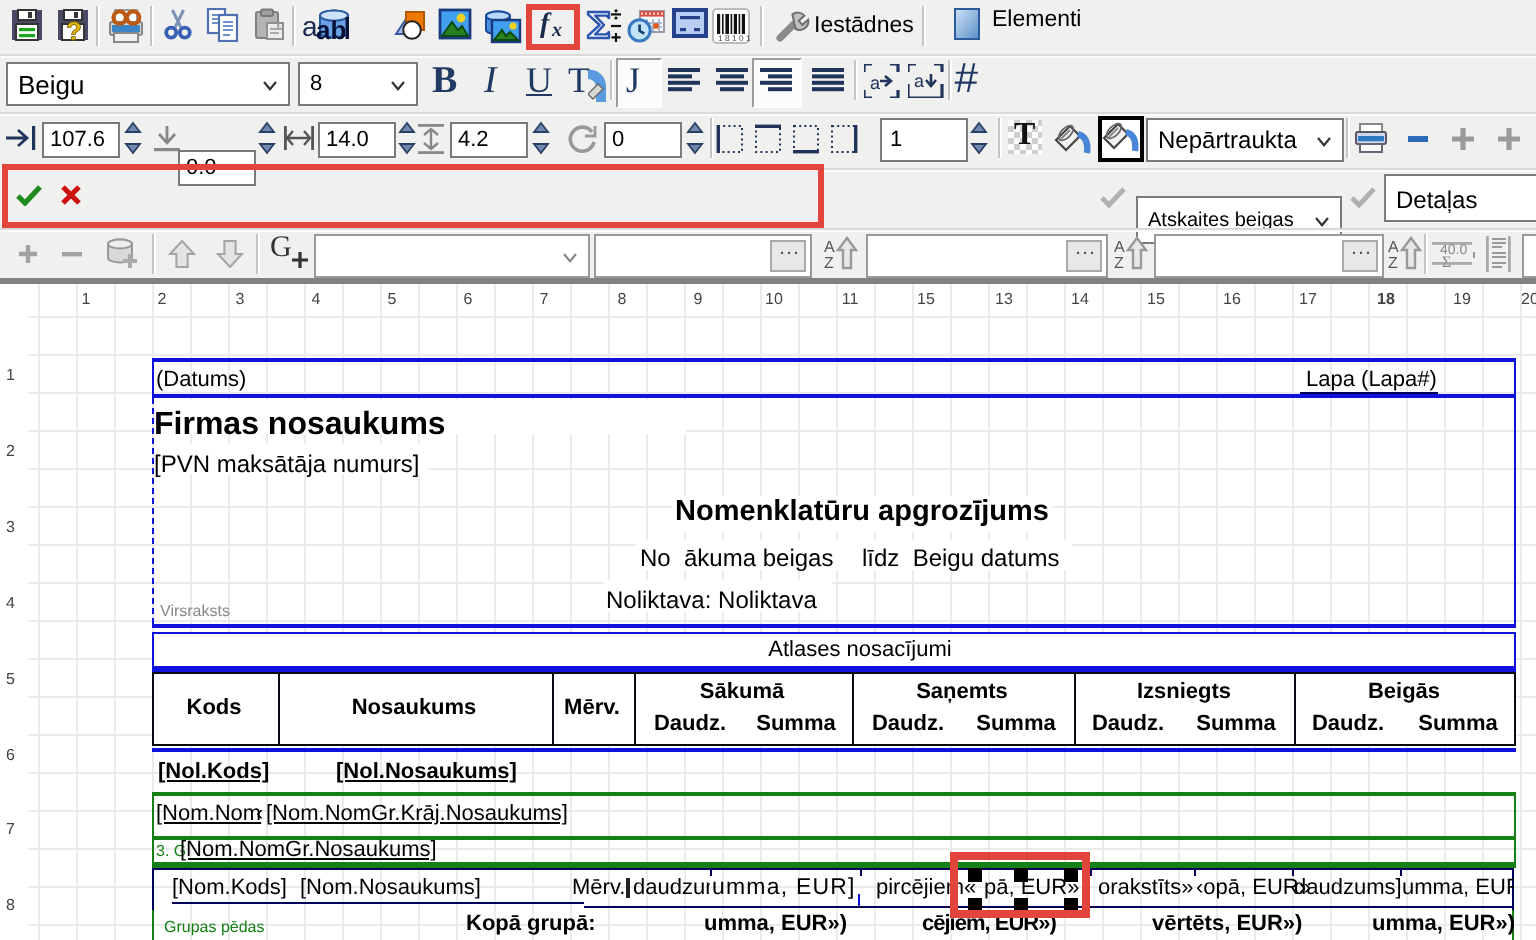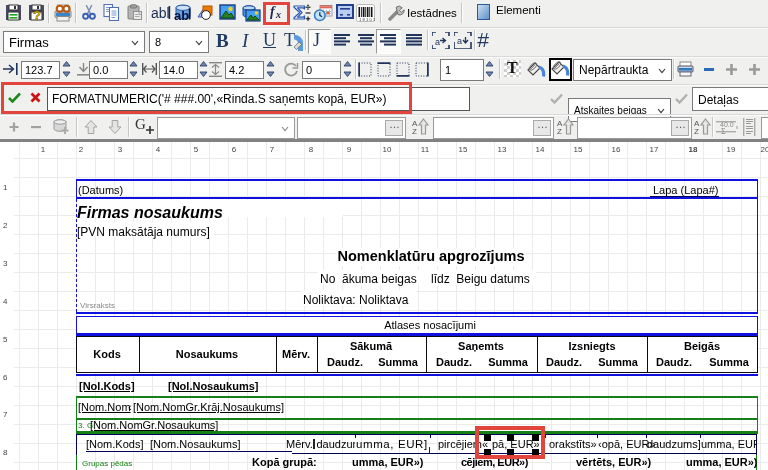--- a/index.html
+++ b/index.html
@@ -91,21 +91,21 @@
           <path d="M9 10.5h3.5M9 12.5h4.5" stroke="#a8a8a8"></path>
         </svg>
       </div>
  <div class="sep1" style="left:146px;"></div>
  <div class="ic" style="left:151px;">
         <svg width="20" height="18">
           <text x="0" y="14" font-family="Liberation Sans" font-size="14" fill="#1a2a55">abl</text>
           <rect x="17.6" y="2" width="1.6" height="13" fill="#1a2a55"></rect>
         </svg>
       </div>
- <div class="ic" style="left:173px;text-align:right;">
+ <div class="ic" style="left:157px;text-align:right;">
         <svg width="19" height="17">
   <path d="M3 3.8 a7 2.6 0 0 1 14 0 v8.4 a7 2.6 0 0 1 -14 0 z" fill="#6aa2e4" stroke="#2a5aa0"></path>
           <ellipse cx="10" cy="3.8" rx="7" ry="2.6" fill="#cce2f8" stroke="#2a5aa0"></ellipse>
   <text x="1" y="15.5" font-family="Liberation Sans" font-size="13" font-weight="bold" fill="#06123a">ab</text>
           <rect x="15.8" y="4.5" width="1.7" height="11" fill="#06123a"></rect>
         </svg>
       </div>
  <div class="ic" style="left:196px;">
         <svg width="19" height="17">
   <path d="M2 13 L8 4 L10 13 Z" fill="#a8c0e8" stroke="#3858a8"></path>
@@ -201,21 +201,21 @@
           </defs>
           <rect x="0.5" y="0.5" width="12" height="15" fill="url(#bsq)" stroke="#2a5a9a"></rect>
         </svg>
       </div>
  <div class="txt" style="left:496px;top:4px;font-size:11.5px;color:#000;">Elementi</div>
 </div>
 
 <div id="row2" class="ab" style="left:0;top:27px;width:768px;height:29px;">
  <div class="rowline" style="top:0;"></div>
  <div class="field combo" style="left:3px;top:4px;width:140px;height:20px;">
-   <div class="txt" style="left:5px;top:3px;font-size:13px;">Firmas</div>
+   <div class="txt" style="left:5px;top:3px;font-size:13px;">Beigu</div>
    <svg class="chev" viewBox="0 0 8 8">
           <path d="M1 2 L4 5.6 L7 2" fill="none" stroke="#333" stroke-width="1.1"></path>
         </svg>
  </div>
  <div class="field combo" style="left:149px;top:4px;width:58px;height:20px;">
    <div class="txt" style="left:5px;top:4px;font-size:11px;">8</div>
    <svg class="chev" viewBox="0 0 8 8">
           <path d="M1 2 L4 5.6 L7 2" fill="none" stroke="#333" stroke-width="1.1"></path>
         </svg>
  </div>
@@ -278,31 +278,31 @@
  <div class="txt navy" style="left:477px;top:1px;font-size:21px;font-style:italic;">#</div>
 </div>
 
 <div id="row3" class="ab" style="left:0;top:56px;width:768px;height:28px;">
  <div class="rowline" style="top:0;"></div>
  <svg class="ab" style="left:3px;top:7px;" width="16" height="12">
         <path d="M0 6 h10 m-4 -4 l4.5 4 -4.5 4" fill="none" stroke="#21355c" stroke-width="1.4"></path>
         <rect x="13" y="0" width="1.6" height="12" fill="#21355c"></rect>
       </svg>
  <div class="field" style="left:21px;top:5px;width:37px;height:16px;">
-        <div class="txt" style="left:3px;top:2px;font-size:11px;">123.7</div>
+        <div class="txt" style="left:3px;top:2px;font-size:11px;">107.6</div>
       </div>
  <svg class="spin" style="left:61px;top:4px;" viewBox="0 0 11 18">
         <path d="M5.5 1.5 L9 6 H2 Z" fill="#7088b0" stroke="#2a3f66" stroke-width="0.9"></path>
         <path d="M5.5 16.5 L9 12 H2 Z" fill="#7088b0" stroke="#2a3f66" stroke-width="0.9"></path>
       </svg>
  <svg class="ab" style="left:77px;top:7px;" width="13" height="13">
         <path d="M6.5 0 v8 m-4 -4 l4 4.5 4 -4.5" fill="none" stroke="#888" stroke-width="1.4"></path>
         <rect x="0" y="11" width="13" height="1.6" fill="#888"></rect>
       </svg>
- <div class="field" style="left:89px;top:5px;width:37px;height:16px;text-align:center;">
+ <div class="field" style="left:89px;top:19px;width:37px;height:16px;text-align:center;">
         <div class="txt" style="left:3px;top:2px;font-size:11px;">0.0</div>
       </div>
  <svg class="spin" style="left:128px;top:4px;" viewBox="0 0 11 18">
         <path d="M5.5 1.5 L9 6 H2 Z" fill="#7088b0" stroke="#2a3f66" stroke-width="0.9"></path>
         <path d="M5.5 16.5 L9 12 H2 Z" fill="#7088b0" stroke="#2a3f66" stroke-width="0.9"></path>
       </svg>
  <svg class="ab" style="left:142px;top:7px;" width="15" height="12">
         <rect x="0" y="0" width="1.4" height="12" fill="#555"></rect>
         <rect x="13.6" y="0" width="1.4" height="12" fill="#555"></rect>
         <path d="M2 6 h11 m-8.5-3.5 l-3 3.5 3 3.5 m5.5-7 l3 3.5 -3 3.5" fill="none" stroke="#555" stroke-width="1.2"></path>
@@ -400,23 +400,20 @@
 </div>
 
 <div id="row4" class="ab" style="left:0;top:84px;width:768px;height:31px;">
  <div class="rowline" style="left:410px;width:358px;top:0;"></div>
  <svg class="ab" style="left:8px;top:8px;" width="13" height="11">
         <path d="M1 6 L4.5 9.5 L12 1.5" fill="none" stroke="#1e8a1e" stroke-width="2.6"></path>
       </svg>
  <svg class="ab" style="left:30px;top:8px;" width="11" height="11">
         <path d="M1.5 1.5 L9.5 9.5 M9.5 1.5 L1.5 9.5" stroke="#cc1111" stroke-width="2.6"></path>
       </svg>
- <div class="field" style="left:47px;top:3px;width:421px;height:22px;border-color:#555;">
-        <div class="txt" style="left:4px;top:4px;font-size:12px;">FORMATNUMERIC('# ###.00',«Rinda.S saņemts kopā, EUR»)</div>
-      </div>
  <svg class="ab" style="left:550px;top:9px;" width="13" height="11">
         <path d="M1 6 L4.5 9.5 L12 1.5" fill="none" stroke="#b0b0b0" stroke-width="2.4"></path>
       </svg>
  <div class="field combo" style="left:568px;top:14px;width:101px;height:22px;">
    <div class="txt" style="left:5px;top:5.5px;font-size:10px;">Atskaites beigas</div>
    <svg class="chev" viewBox="0 0 8 8">
           <path d="M1 2 L4 5.6 L7 2" fill="none" stroke="#333" stroke-width="1.1"></path>
         </svg>
  </div>
  <svg class="ab" style="left:675px;top:9px;" width="13" height="11">
@@ -553,21 +550,21 @@
 <div class="ab" style="left:302px;top:148px;width:114px;height:16px;background:#fff;"></div>
 
 <div class="bluel" style="left:76px;top:37px;width:682px;height:1.5px;"></div>
 <div class="bluel" style="left:76px;top:37px;width:1.4px;height:20px;"></div>
 <div class="bluel" style="left:757px;top:37px;width:1.4px;height:135px;"></div>
 <div class="dt" style="left:78px;top:41.5px;font-size:11px;">(Datums)</div>
 <div class="dt" style="left:653px;top:41.5px;font-size:11px;">Lapa (Lapa#)</div>
 <div class="navyl" style="left:650px;top:53.5px;width:69px;height:1px;"></div>
 <div class="bluel" style="left:76px;top:54.5px;width:682px;height:2.5px;"></div>
 <div class="ab" style="left:76px;top:57px;width:1.4px;height:115px;background-image:linear-gradient(to bottom,#1111dd 58%,transparent 42%);background-size:1.4px 5px;"></div>
-<div class="dt" style="left:77px;top:61.5px;font-size:16px;font-weight:bold;font-style:italic;">Firmas nosaukums</div>
+<div class="dt" style="left:77px;top:61.5px;font-size:16px;font-weight:bold;">Firmas nosaukums</div>
 <div class="dt" style="left:77px;top:83px;font-size:12px;">[PVN maksātāja numurs]</div>
 <div class="dt" style="left:431px;top:106px;transform:translateX(-50%);font-size:14.5px;font-weight:bold;">Nomenklatūru apgrozījums</div>
 <div class="dt" style="left:320px;top:129.5px;font-size:12px;">No  ākuma beigas</div>
 <div class="dt" style="left:431px;top:129.5px;font-size:12px;">līdz  Beigu datums</div>
 <div class="dt" style="left:303px;top:150.5px;font-size:12px;">Noliktava: Noliktava</div>
 <div class="dt" style="left:80px;top:158.5px;font-size:8px;color:#888;">Virsraksts</div>
 <div class="bluel" style="left:76px;top:169.5px;width:682px;height:2.5px;"></div>
 
 <div class="ab" style="left:76px;top:174px;width:680px;height:16px;border:1.4px solid #1111dd;background:#fff;"></div>
 <div class="dt" style="left:430px;top:176.5px;transform:translateX(-50%);font-size:11px;">Atlases nosacījumi</div>
@@ -638,21 +635,21 @@
 <div class="handle" style="left:484px;top:291.5px;"></div>
 <div class="handle" style="left:507px;top:291.5px;"></div>
 <div class="handle" style="left:532px;top:291.5px;"></div>
 <div class="handle" style="left:484px;top:306.5px;"></div>
 <div class="handle" style="left:507px;top:306.5px;"></div>
 <div class="handle" style="left:532px;top:306.5px;"></div>
 
 <div class="greenl" style="left:76px;top:313px;width:1.4px;height:15px;"></div>
 <div class="greenl" style="left:756px;top:313px;width:1.4px;height:15px;"></div>
 <div class="dt" style="left:82px;top:317px;font-size:8px;color:#158015;">Grupas pēdas</div>
-<div class="dt" style="left:252px;top:314px;font-size:11px;font-weight:bold;">Kopā grupā:</div>
+<div class="dt" style="left:233px;top:314px;font-size:11px;font-weight:bold;">Kopā grupā:</div>
 <div class="dt" style="left:352px;top:314px;font-size:11px;font-weight:bold;">umma, EUR»)</div>
 <div class="dt" style="left:461px;top:314px;font-size:11px;font-weight:bold;letter-spacing:-0.5px;">cējiem, EUR»)</div>
 <div class="dt" style="left:576px;top:314px;font-size:11px;font-weight:bold;">vērtēts, EUR»)</div>
 <div class="dt" style="left:686px;top:314px;font-size:11px;font-weight:bold;">umma, EUR»)</div>
 
 <div class="redbox" style="left:475px;top:284px;width:62px;height:24.5px;border-width:4px;"></div>
 </div>
 </div>
 </div>
 

